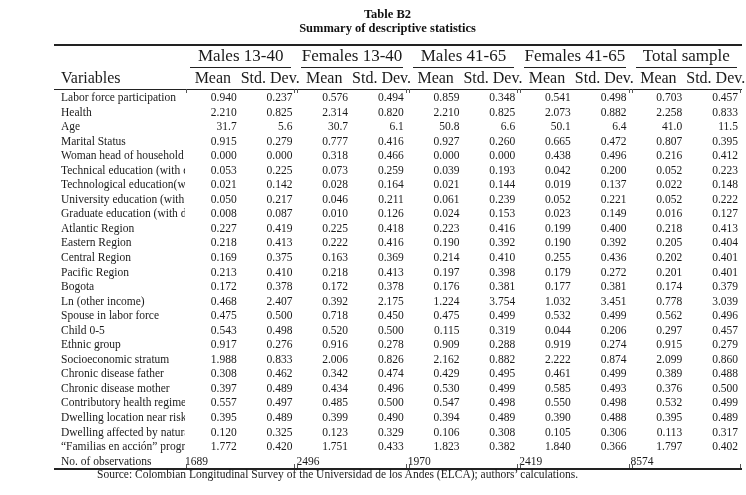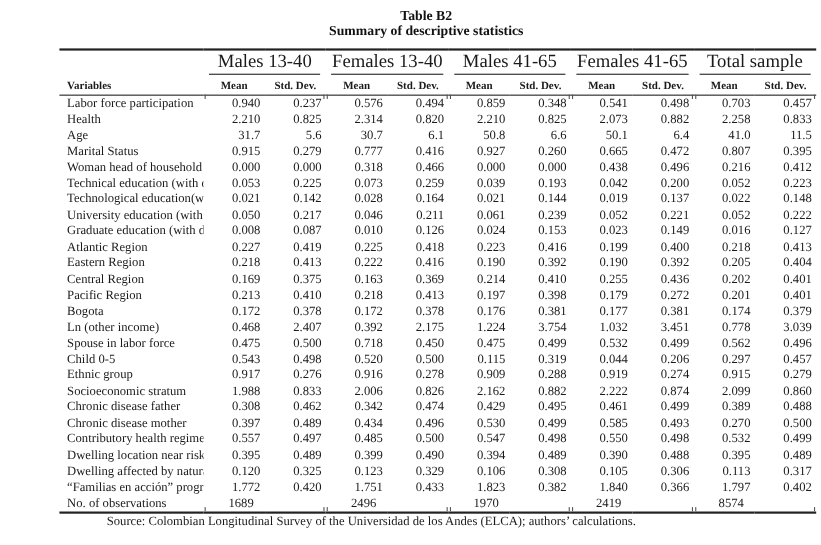--- a/index.html
+++ b/index.html
@@ -49,22 +49,22 @@
   tr.grouprow th .spanner {
     margin: 0 5px;
     border-bottom: 1px solid #222;
     text-align: center;
     padding-bottom: 1px;
     font-size: 17px;
     white-space: nowrap;
   }
   
   tr.subrow th {
-    font-weight: bold;
-    font-size: 10px;
+    font-weight: normal;
+    font-size: 16px;
     padding: 1px 0 2px 0;
     height: 15px;
     vertical-align: bottom;
     position: relative;
     white-space: nowrap;
   }
   tr.subrow th.varhead { text-align: left; padding-left: 7px; }
   tr.subrow th.num { text-align: center; }
   tr.subrow { border-bottom: 1px solid #222; }
   
@@ -84,21 +84,21 @@
     height: 14.55px;
     line-height: 14.55px;
     font-size: 11.5px;
     white-space: nowrap;
     overflow: hidden;
   }
   tbody td.var { text-align: left; padding-left: 7px; }
   tbody td.num { text-align: right; padding-right: 4px; }
   tr.obsrow { border-bottom: 2px solid #222; }
   tr.obsrow td { position: relative; }
-  tr.obsrow td.obs { text-align: right; padding-right: 10px; }
+  tr.obsrow td.obs { text-align: left; padding-right: 10px; }
   tr.obsrow td.tick-l::after, tr.obsrow td.tick-r::before {
     content: "";
     position: absolute;
     bottom: 0;
     width: 1px;
     height: 4px;
     background: #555;
   }
   tr.obsrow td.tick-l::after { left: 1px; }
   tr.obsrow td.tick-r::before { right: 1px; }
@@ -432,21 +432,21 @@
         <tr>
           <td class="var">Chronic disease mother</td>
           <td class="num">0.397</td>
           <td class="num">0.489</td>
           <td class="num">0.434</td>
           <td class="num">0.496</td>
           <td class="num">0.530</td>
           <td class="num">0.499</td>
           <td class="num">0.585</td>
           <td class="num">0.493</td>
-          <td class="num">0.270</td>
+          <td class="num">0.376</td>
           <td class="num">0.500</td>
         </tr>
         <tr>
           <td class="var">Contributory health regime</td>
           <td class="num">0.557</td>
           <td class="num">0.497</td>
           <td class="num">0.485</td>
           <td class="num">0.500</td>
           <td class="num">0.547</td>
           <td class="num">0.498</td>

